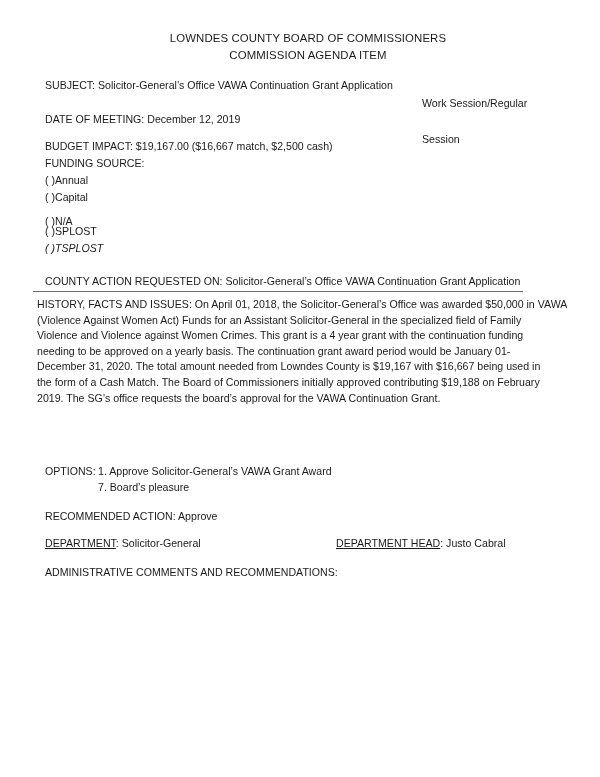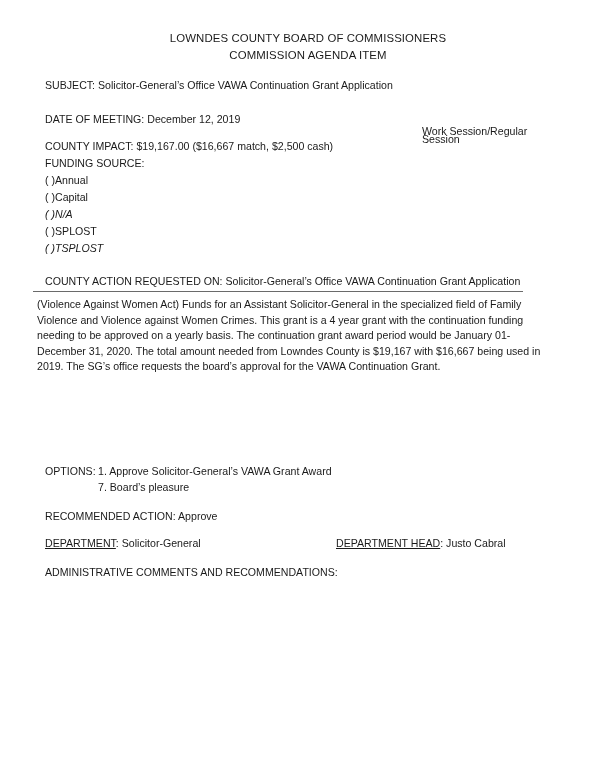--- a/index.html
+++ b/index.html
@@ -19,62 +19,64 @@
 <div>
 
   <div class="abs center title" style="top:32px;">LOWNDES COUNTY BOARD OF COMMISSIONERS</div>
   <div class="abs center title" style="top:49px;">COMMISSION AGENDA ITEM</div>
 
   <div class="abs" style="left:37px; top:79px;">
     <span>SUBJECT:</span>
     <span>Solicitor-General’s Office VAWA Continuation Grant Application</span>
   </div>
 
-  <div class="abs" style="left:414px; top:97px;margin-top:28px;">Work Session/Regular</div>
+  <div class="abs" style="left:414px; top:97px;">Work Session/Regular</div>
   <div class="abs" style="left:414px; top:113px;margin-top:20px;">Session</div>
 
   <div class="abs" style="left:37px; top:113px;">
     <span>DATE OF MEETING:</span>
     <span>December 12, 2019</span>
   </div>
 
   <div class="abs" style="left:37px; top:140px;">
-    <span>COUNTY IMPACT:</span>
+    <span>BUDGET IMPACT:</span>
     <span>$19,167.00 ($16,667 match, $2,500 cash)</span>
   </div>
 
   <div class="abs" style="left:37px; top:157px;">FUNDING SOURCE:</div>
 
   <div class="abs" style="left:37px; top:174px;">
     <span>( )</span><span>Annual</span>
   </div>
   <div class="abs" style="left:37px; top:191px;">
     <span>( )</span><span>Capital</span>
   </div>
-  <div class="abs" style="left:37px; top:208px;font-style:italic;">
+  <div class="abs" style="left:37px; top:215px;">
     <span>( )</span><span>N/A</span>
   </div>
   <div class="abs" style="left:37px; top:225px;">
     <span>( )</span><span>SPLOST</span>
   </div>
   <div class="abs" style="left:37px; top:242px;font-style:italic;">
     <span>( )</span><span>TSPLOST</span>
   </div>
 
   <div class="abs" style="left:37px; top:275px;">
     <span>COUNTY ACTION REQUESTED ON:</span>
     <span>Solicitor-General’s Office VAWA Continuation Grant Application</span>
   </div>
   <div class="rule" style="top:291px;"></div>
 
   <div class="para" style="top:297px; left:37px;">
+    <span class="line">HISTORY, FACTS AND ISSUES: On April 01, 2018, the Solicitor-General’s Office was awarded $50,000 in VAWA</span>
     <span class="line">(Violence Against Women Act) Funds for an Assistant Solicitor-General in the specialized field of Family</span>
     <span class="line">Violence and Violence against Women Crimes. This grant is a 4 year grant with the continuation funding</span>
     <span class="line">needing to be approved on a yearly basis. The continuation grant award period would be January 01-</span>
     <span class="line">December 31, 2020.  The total amount needed from Lowndes County is $19,167 with $16,667 being used in</span>
+    <span class="line">the form of a Cash Match. The Board of Commissioners initially approved contributing $19,188 on February</span>
     <span class="line">2019. The SG’s office requests the board’s approval for the VAWA Continuation Grant.</span>
   </div>
 
   <div class="abs" style="left:37px; top:465px;">OPTIONS:</div>
   <div class="abs" style="left:90px; top:465px;">1. Approve Solicitor-General’s VAWA Grant Award</div>
   <div class="abs" style="left:90px; top:481px;">7. Board’s pleasure</div>
 
   <div class="abs" style="left:37px; top:510px;">
     <span>RECOMMENDED ACTION:</span>
     <span>Approve</span>

